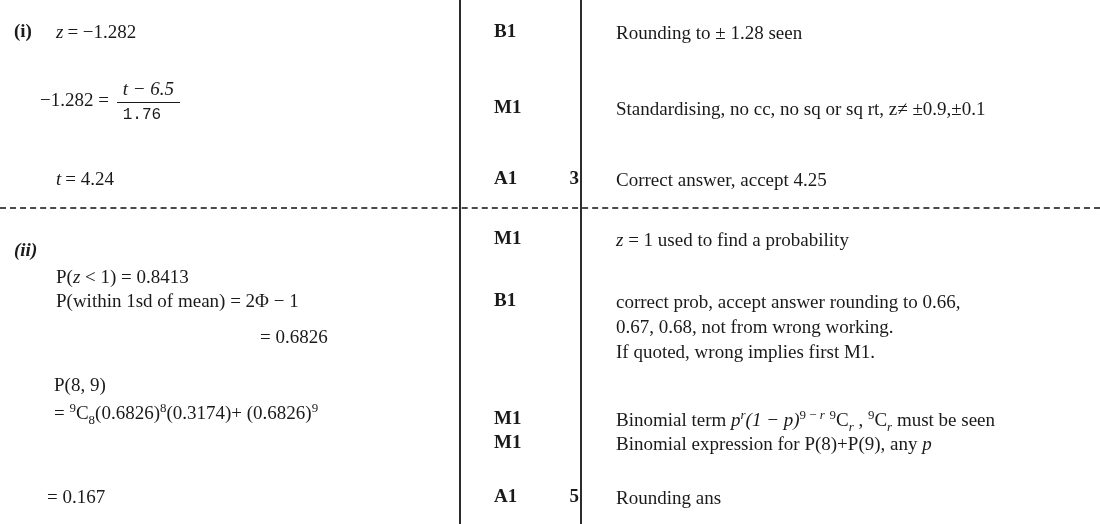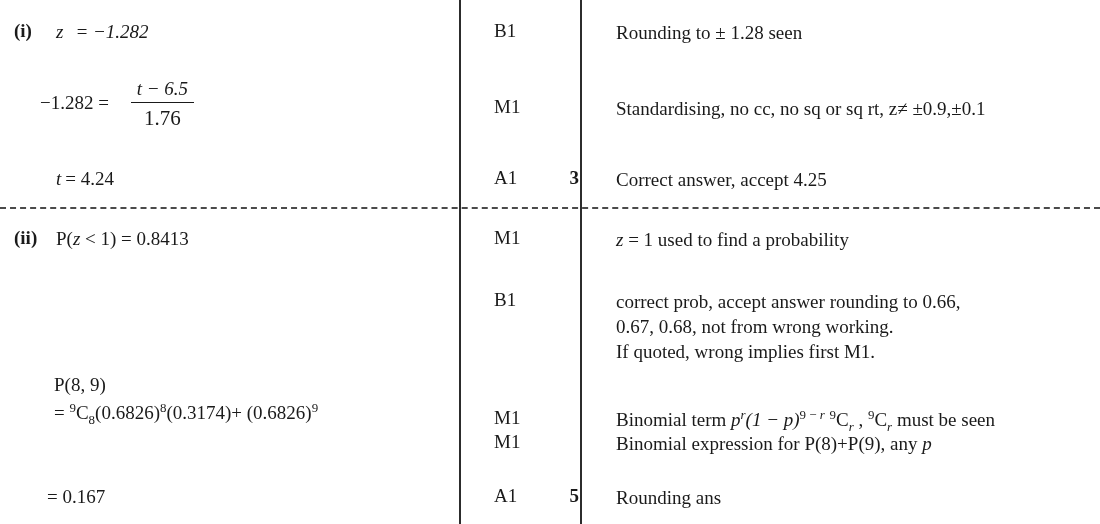--- a/index.html
+++ b/index.html
@@ -66,20 +66,21 @@
     left: 14px;
     width: 440px;
     font-size: 19px;
     line-height: 1.25;
   }
   .mark {
     position: absolute;
     left: 494px;
     width: 60px;
     font-size: 19px;
+    font-weight: bold;
   }
   .total {
     position: absolute;
     left: 545px;
     width: 34px;
     font-size: 19px;
     font-weight: bold;
     text-align: right;
   }
   .note {
@@ -96,35 +97,35 @@
     font-size: 19px;
     font-weight: bold;
   }
 
   .it { font-style: italic; }
 
   
   .frac {
     display: inline-block;
     vertical-align: middle;
-    text-align: center;
     position: relative;
     top: -1px;
-    margin: 0 17px;
+    margin: 0 3px;
   }
   .frac .num {
     display: block;
     padding: 0 6px 1px 6px;
     border-bottom: 1.6px solid #1a1a1a;
     font-size: 19px;
   }
   .frac .den {
     display: block;
     padding: 2px 6px 0 6px;
-    font-size: 21px;
+    font-size: 16px;
+    font-family: Liberation Mono, monospace;
   }
 
   sup { font-size: 0.68em; vertical-align: super; line-height: 0; }
   sub { font-size: 0.68em; vertical-align: sub;  line-height: 0; }
 
   .nowrap { white-space: nowrap; }
 </style>
 </head>
 <body>
 
@@ -133,21 +134,21 @@
   <div class="vline-1"></div>
   <div class="vline-2"></div>
   <div class="hdash"></div>
 
   <div class="part part-i">
 
     <div class="label" style="top:20px;">(i)</div>
 
     <div class="row" style="top:20px;">
       <div class="work" style="left:56px;">
-        <span class="it">z</span><span style="margin-left:12px;font-style:italic;">= −1.282</span>
+        <span class="it">z</span><span style="margin-left:4px;">= −1.282</span>
       </div>
       <div class="mark">B1</div>
       <div class="total"></div>
       <div class="note">Rounding to ± 1.28 seen</div>
     </div>
 
     <div class="row" style="top:78px;">
       <div class="work" style="left:40px;">
         <span class="nowrap">
           <span>−1.282 =</span>
@@ -168,33 +169,35 @@
       </div>
       <div class="mark">A1</div>
       <div class="total">3</div>
       <div class="note">Correct answer, accept 4.25</div>
     </div>
 
   </div>
 
   <div class="part part-ii">
 
-    <div class="label" style="top:18px;">(ii)</div>
+    <div class="label" style="top:30px;font-style:italic;">(ii)</div>
 
     <div class="row" style="top:18px;">
-      <div class="work" style="left:56px;">
+      <div class="work" style="left:56px;margin-top:38px;">
         P(<span class="it">z</span> &lt; 1) = 0.8413
       </div>
       <div class="mark">M1</div>
       <div class="total"></div>
       <div class="note"><span class="it">z</span> = 1 used to find a probability</div>
     </div>
 
     <div class="row" style="top:80px;">
       <div class="work" style="left:56px;">
+        <div>P(within 1sd of mean) = 2Φ − 1</div>
+        <div style="margin-top:12px; padding-left:204px;">= 0.6826</div>
       </div>
       <div class="mark">B1</div>
       <div class="total"></div>
       <div class="note">
         <div>correct prob, accept answer rounding to 0.66,</div>
         <div>0.67, 0.68, not from wrong working.</div>
         <div>If quoted, wrong implies first M1.</div>
       </div>
     </div>
 

